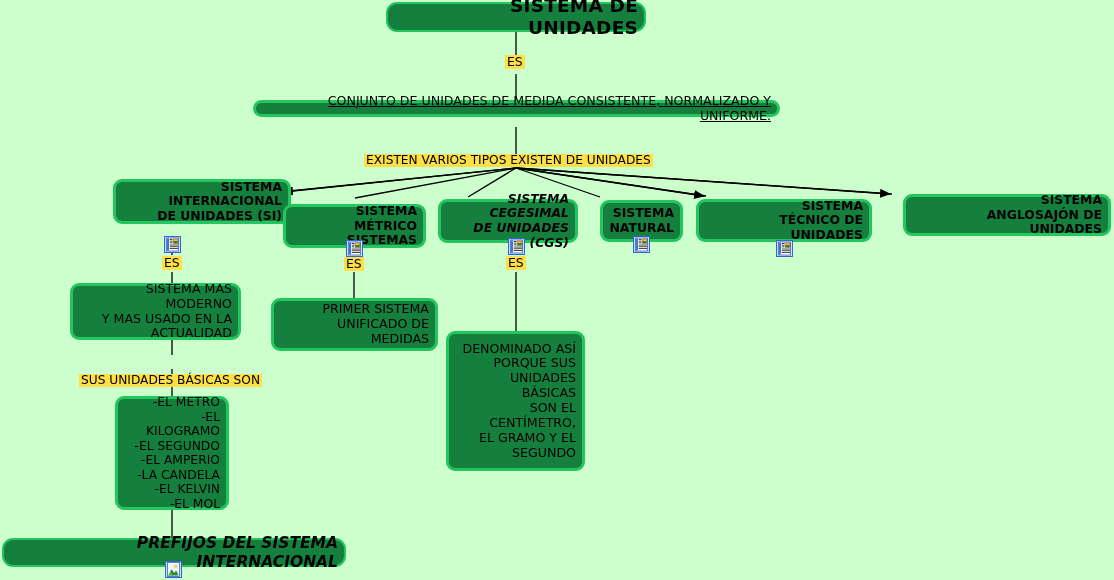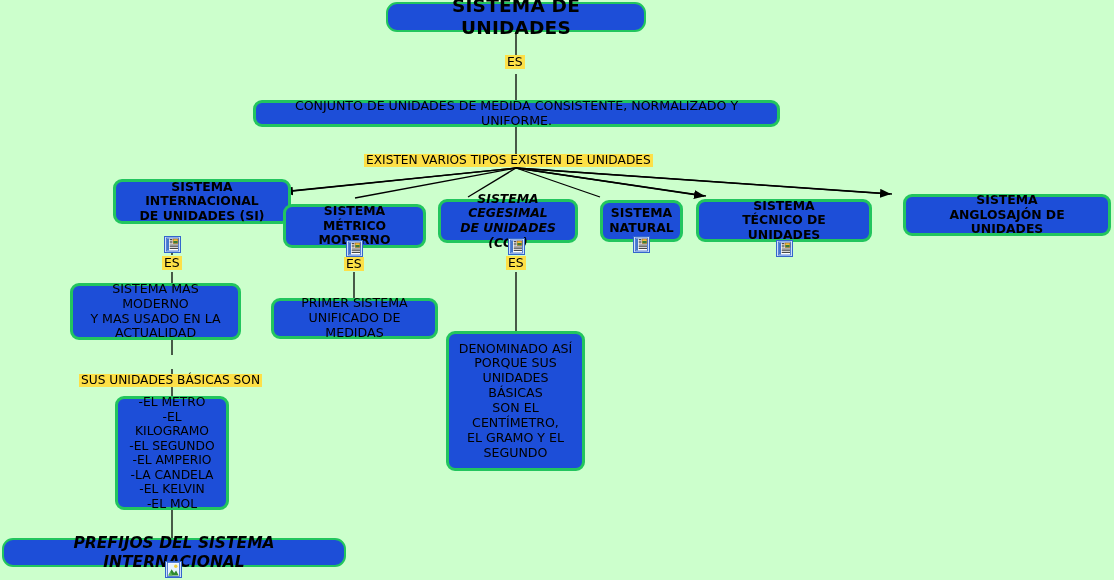--- a/index.html
+++ b/index.html
@@ -23,27 +23,27 @@
     position: absolute;
     left: 0;
     top: 0;
     width: 1114px;
     height: 580px;
     pointer-events: none;
   }
   .node {
     position: absolute;
     box-sizing: border-box;
-    background: #1d4ed8;
+    background: #15803d;
     border: 3px solid #22c55e;
     border-radius: 9px;
     display: flex;
     align-items: center;
     justify-content: center;
-    text-align: center;
+    text-align: right;
     color: #000000;
     line-height: 1.18;
     z-index: 3;
     padding: 2px 6px;
   }
   .node .txt { display: block; width: 100%; white-space: pre-line; }
   .node.root {
     font-weight: bold;
     font-size: 18.5px;
     letter-spacing: 0.2px;
@@ -126,21 +126,21 @@
       <line x1="784" y1="238" x2="784" y2="243"></line>
     </g>
   </svg>
 
   <div class="node root" style="left:386px; top:2px; width:260px; height:30px;">
     <span class="txt">SISTEMA DE UNIDADES</span>
   </div>
 
   <div class="linklabel es" style="left:505px; top:55px;">ES</div>
 
-  <div class="node plain" style="left:253px; top:100px; width:527px; height:27px;">
+  <div class="node plain" style="left:253px; top:100px; width:527px; height:17px;text-decoration:underline;">
     <span class="txt">CONJUNTO DE UNIDADES DE MEDIDA CONSISTENTE, NORMALIZADO Y UNIFORME.</span>
   </div>
 
   <div class="linklabel" style="left:364px; top:154px;">EXISTEN VARIOS TIPOS EXISTEN DE UNIDADES</div>
 
   <div class="node hdr" style="left:75px; top:179px; width:178px; height:45px;margin-left:38px;">
     <span class="txt">SISTEMA INTERNACIONAL
 DE UNIDADES (SI)</span>
   </div>
   <span class="resicon" style="left:164px; top:236px;">
@@ -156,21 +156,21 @@
       <rect x="5.7" y="8.6" width="8.3" height="0.9" fill="#333333"></rect>
       <rect x="5.7" y="10.3" width="8.3" height="0.9" fill="#333333"></rect>
       <rect x="5.7" y="12" width="8.3" height="0.9" fill="#333333"></rect>
     </svg>
   </span>
 
   <div class="linklabel es" style="left:162px; top:256px;">ES</div>
 
   <div class="node hdr" style="left:283px; top:204px; width:143px; height:44px;">
     <span class="txt">SISTEMA MÉTRICO
-MODERNO</span>
+SISTEMAS</span>
   </div>
   <span class="resicon" style="left:346px; top:240px;">
     <svg viewBox="0 0 17 17">
       <rect x="0.5" y="0.5" width="16" height="16" fill="#cfe0f7" stroke="#3366cc" stroke-width="1"></rect>
       <rect x="2.5" y="2" width="12" height="13" fill="#ffffff" stroke="#3366cc" stroke-width="0.8"></rect>
       <rect x="3" y="2.5" width="2" height="12" fill="#4477cc"></rect>
       <rect x="9" y="3" width="5" height="4.5" fill="#f0c040" stroke="#884400" stroke-width="0.5"></rect>
       <rect x="9.4" y="5" width="4.2" height="2.2" fill="#3a7d3a"></rect>
       <rect x="5.7" y="3" width="2.6" height="0.9" fill="#333333"></rect>
       <rect x="5.7" y="4.7" width="2.6" height="0.9" fill="#333333"></rect>
@@ -251,21 +251,21 @@
   </div>
 
   <div class="node plain" style="left:70px; top:283px; width:171px; height:57px;">
     <span class="txt">SISTEMA MAS MODERNO
 Y MAS USADO EN LA
 ACTUALIDAD</span>
   </div>
 
   <div class="linklabel" style="left:79px; top:374px;">SUS UNIDADES BÁSICAS SON</div>
 
-  <div class="node plain" style="left:271px; top:298px; width:167px; height:41px;">
+  <div class="node plain" style="left:271px; top:298px; width:167px; height:53px;">
     <span class="txt">PRIMER SISTEMA
 UNIFICADO DE MEDIDAS</span>
   </div>
 
   <div class="node plain" style="left:446px; top:331px; width:139px; height:140px;">
     <span class="txt">DENOMINADO ASÍ
 PORQUE SUS
 UNIDADES BÁSICAS
 SON EL
 CENTÍMETRO,

